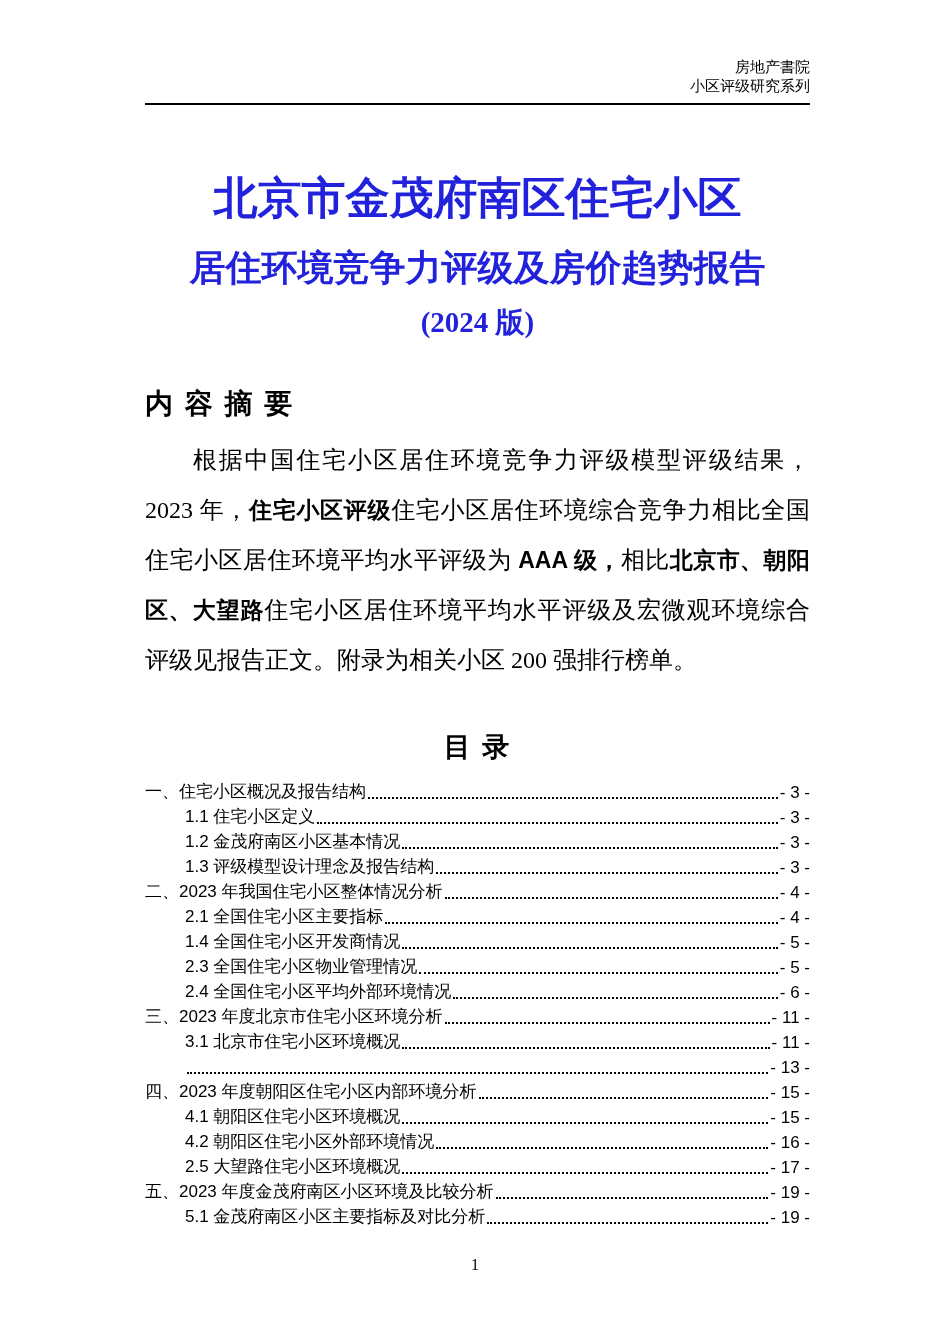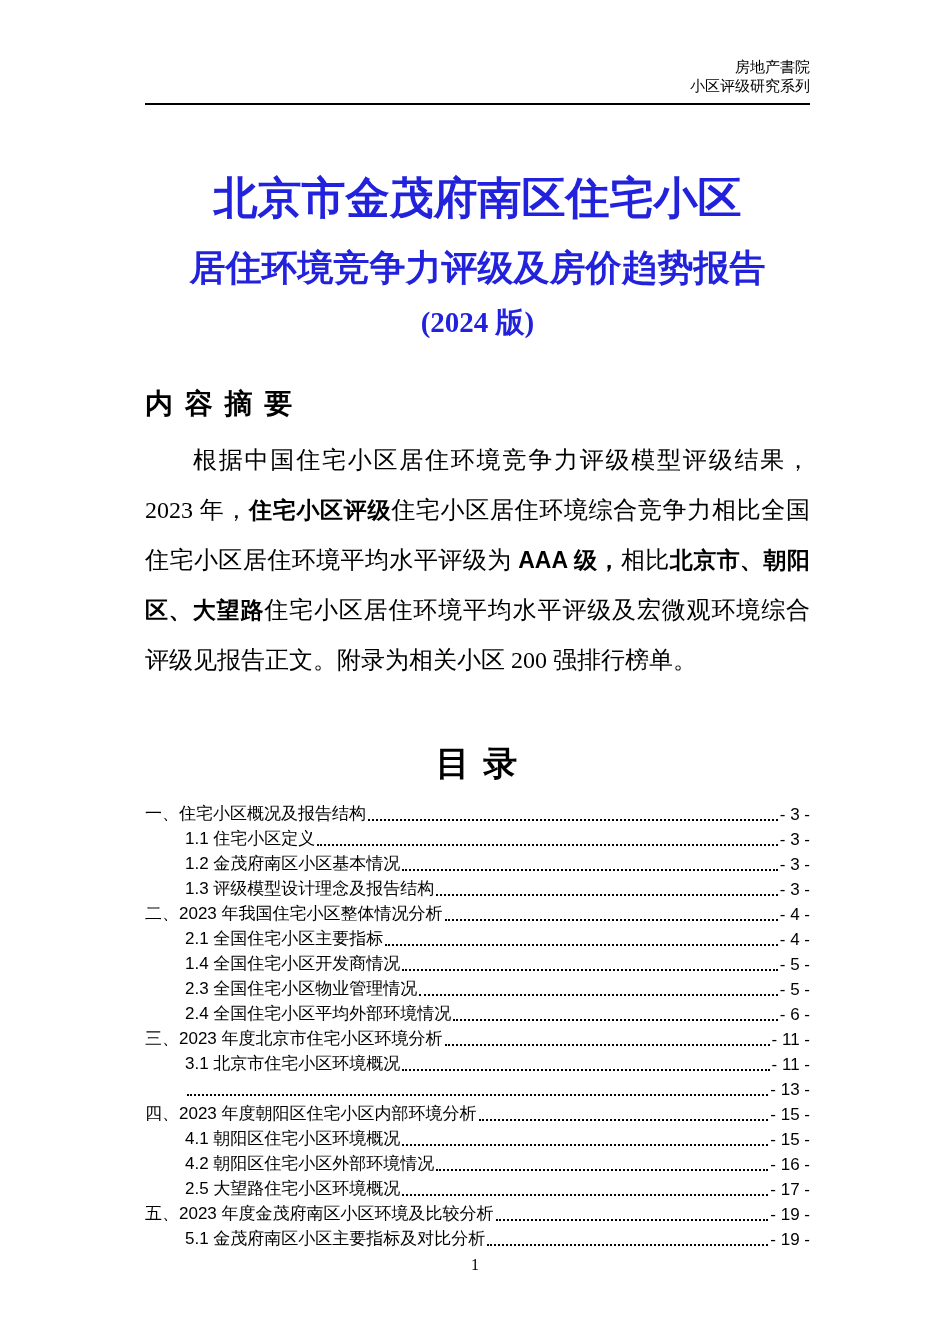--- a/index.html
+++ b/index.html
@@ -71,25 +71,25 @@
     text-indent: 2em;
   }
   .abstract-paragraph .b {
     font-weight: bold;
     font-family: "Liberation Sans", "DejaVu Sans", sans-serif;
     font-size: 23px;
   }
 
   
   .toc-heading {
-    margin-top: 56px;
+    margin-top: 44px;
     text-align: center;
     font-family: "Liberation Sans", "DejaVu Sans", sans-serif;
     font-weight: bold;
-    font-size: 34px;
+    font-size: 27px;
     letter-spacing: 2px;
   }
   .toc-list {
     margin-top: 13px;
     font-family: "Liberation Sans", "DejaVu Sans", sans-serif;
     font-weight: 400;
     font-size: 17px;
   }
   .toc-row {
     display: flex;

